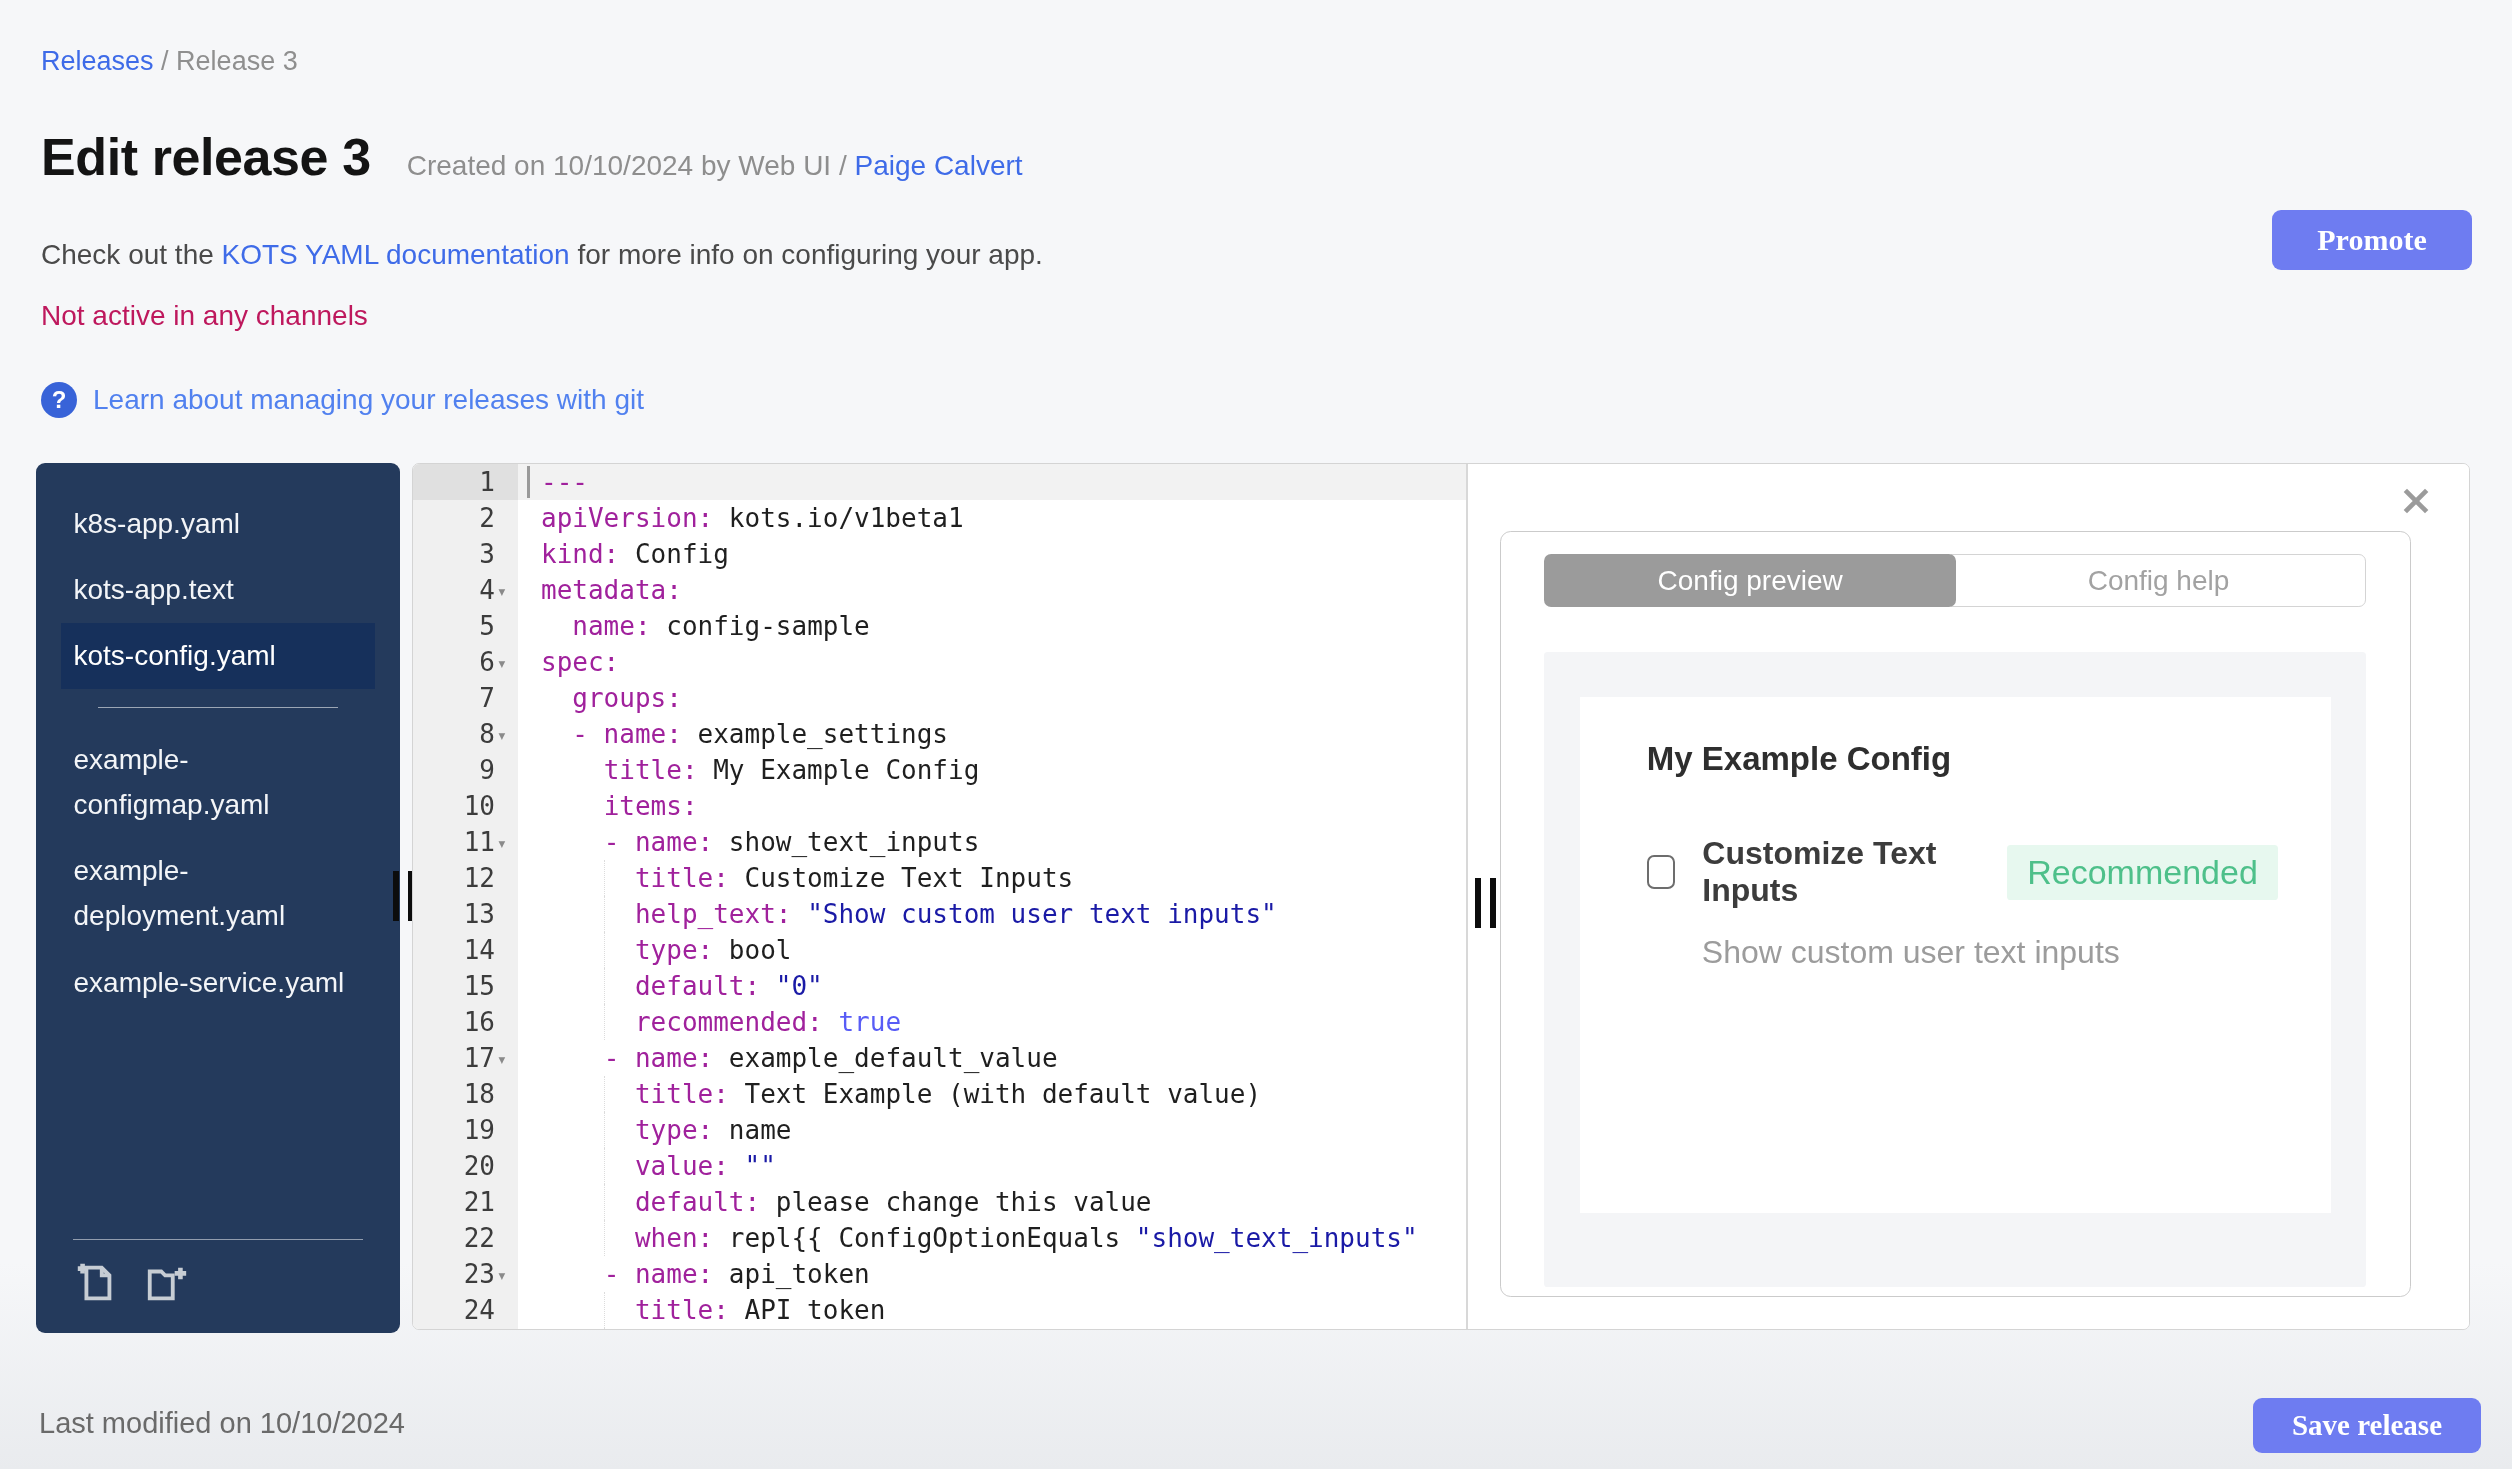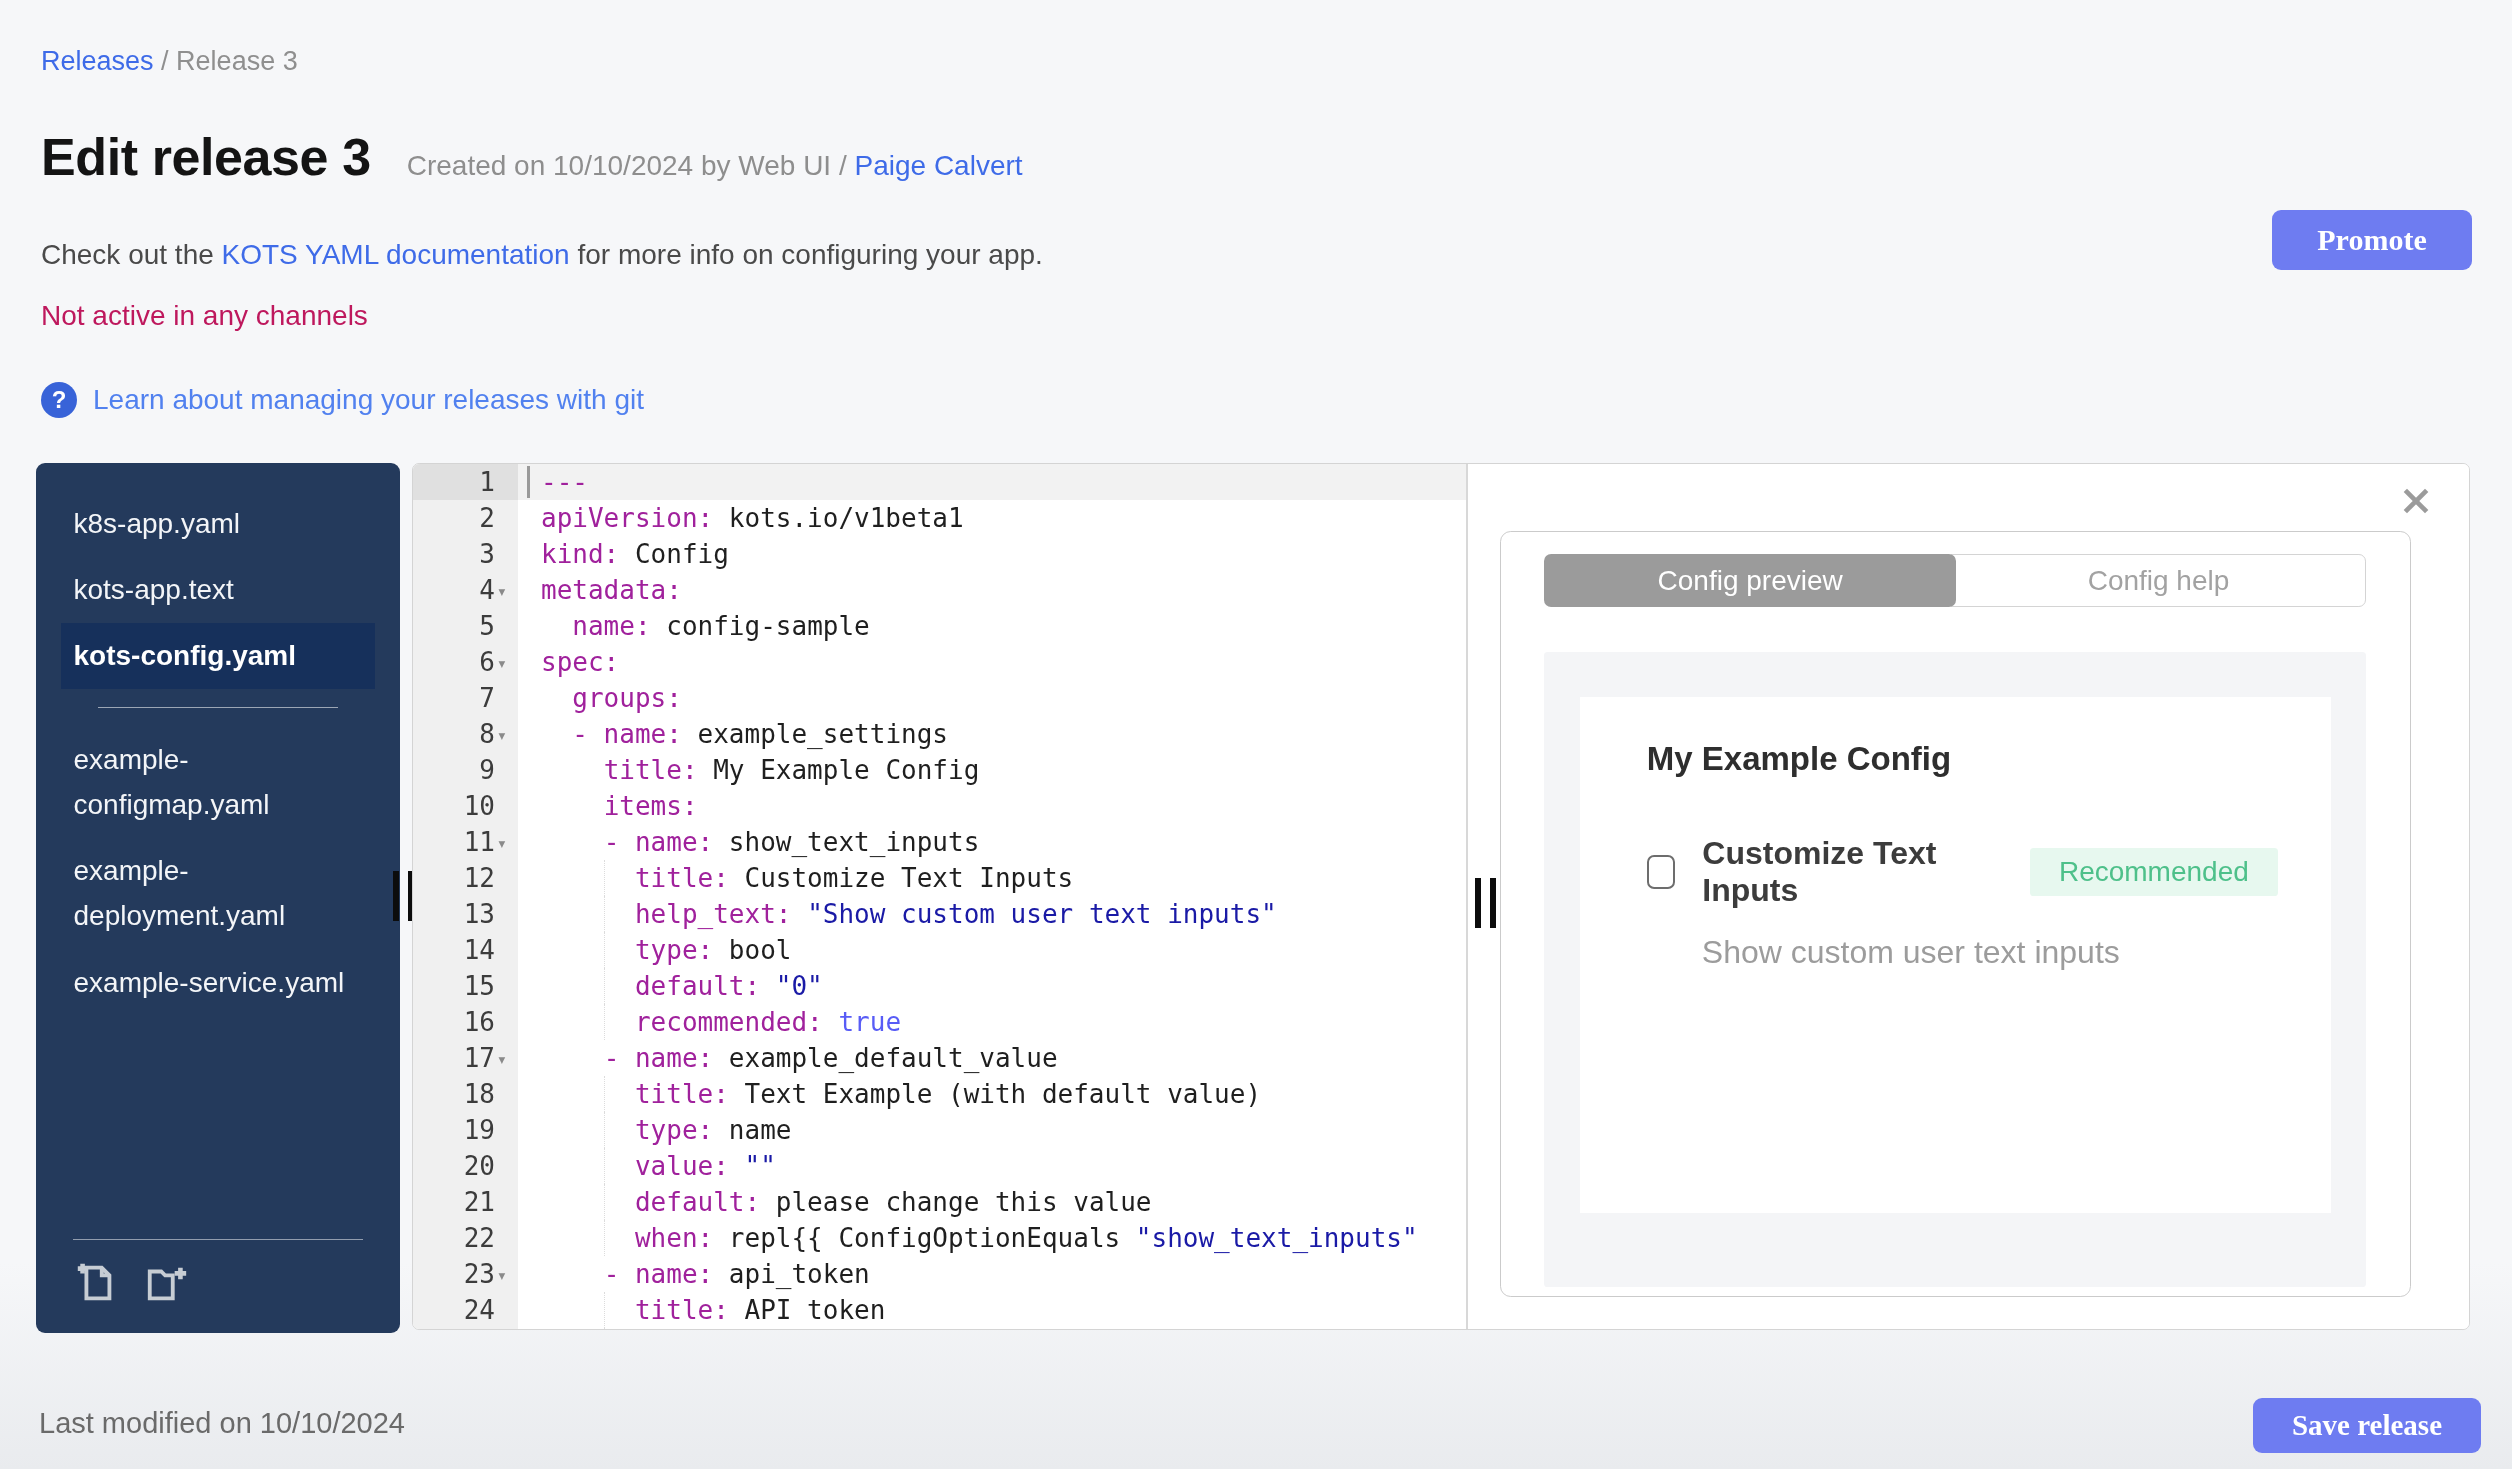--- a/index.html
+++ b/index.html
@@ -34,21 +34,21 @@
   .btn{display:flex;align-items:center;justify-content:center;background:var(--accent);
     color:#fff;font-weight:700;border:none;border-radius:9px;cursor:pointer;
     font-family:Liberation Serif, serif}
   .btn-promote{position:absolute;left:2272px;top:210px;width:200px;height:60px;font-size:30px}
   .btn-save{position:absolute;left:2253px;top:1398px;width:228px;height:55px;font-size:29px}
   
   .sidebar{position:absolute;left:36px;top:463px;width:364px;height:870px;
     background:var(--navy);border-radius:9px;color:#fff}
   .file-list{list-style:none;margin:27px 25px 0;padding:0}
   .file-item{font-size:28px;line-height:45px;padding:10.7px 12.5px;color:#f3f5f8;cursor:pointer;word-break:keep-all}
-  .file-item.selected{background:var(--navy-selected);font-weight:700;color:#fff}
+  .file-item.selected{background:var(--navy-selected);font-weight:400;color:#fff}
   .file-divider{border:none;border-top:1.8px solid rgba(255,255,255,.55);margin:18px 37px 18px 37px}
   .sidebar-footer{position:absolute;left:37px;right:37px;bottom:0;
     border-top:1.8px solid rgba(255,255,255,.5);padding:19.6px 0 27px;display:flex;gap:25px}
   .sb-icon{width:46px;height:46px;cursor:pointer;color:#c7cdd4}
   
   .drag{position:absolute;width:23px;height:50px;display:flex;gap:9px;cursor:col-resize}
   .drag span{display:block;width:6.2px;height:100%;background:#0c0c0c}
   .drag-1{left:393px;top:871px}
   .drag-2{left:1475px;top:878px}
   
@@ -82,22 +82,22 @@
   .tab.inactive{background:#fff;color:#a2a2a2;border:1.8px solid #d4d4d4;border-radius:0 7.1px 7.1px 0;margin-left:-5.3px}
   .preview-body{position:absolute;left:43px;top:120px;width:822px;height:635px;
     background:#f4f5f7;border-radius:3.6px}
   .config-box{position:absolute;left:36px;top:45px;width:751px;height:516px;background:#fff;
     padding:43px 53px 0 67px}
   .config-title{font-size:33px;font-weight:700;color:#2e2e2e}
   .config-item{margin-top:57px;display:flex;align-items:center}
   .checkbox{width:28.5px;height:34px;border:2.7px solid #6d6d6d;border-radius:7.1px;background:#fff;
     flex:none;cursor:pointer}
   .item-label{font-size:32px;font-weight:700;color:#3c3c3c;margin-left:27px}
-  .badge{margin-left:35px;font-size:28px;color:var(--badge-green);background:var(--badge-green-bg);
-    padding:8px 29px;border-radius:3.6px}
+  .badge{margin-left:35px;font-size:34px;color:var(--badge-green);background:var(--badge-green-bg);
+    padding:8px 20px;border-radius:3.6px}
   .item-help{margin-top:25px;margin-left:55px;font-size:32px;color:#9c9c9c}
   
   .last-modified{position:absolute;left:39px;top:1407px;font-size:29px;color:#6a6a6a}
 </style>
 </head>
 <body>
 
 <div class="breadcrumb">
   <a>Releases</a>
   <span class="sep">/</span>

